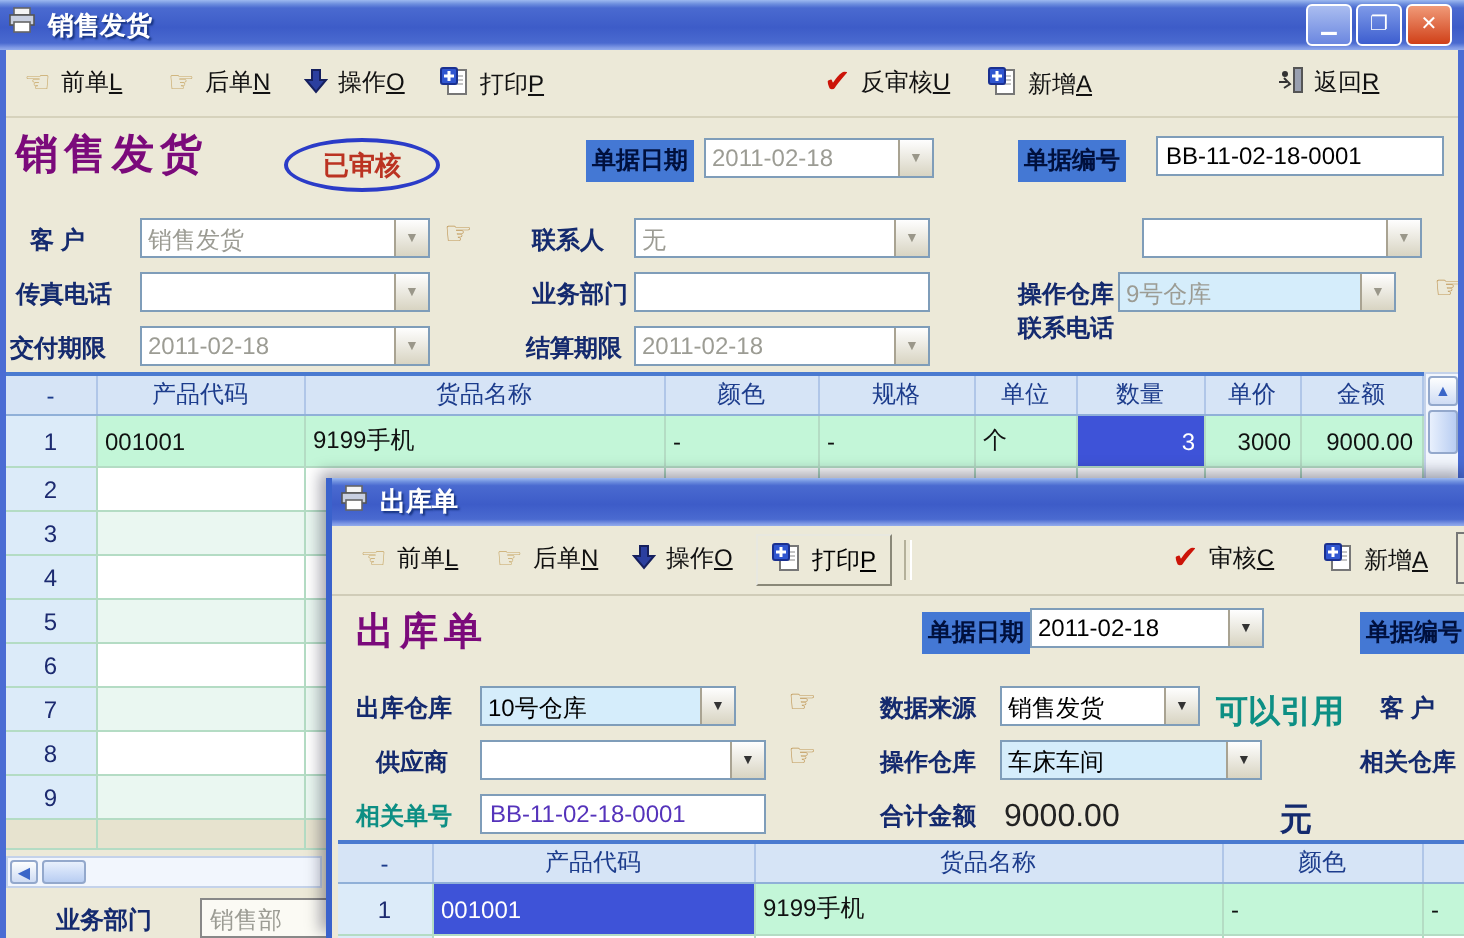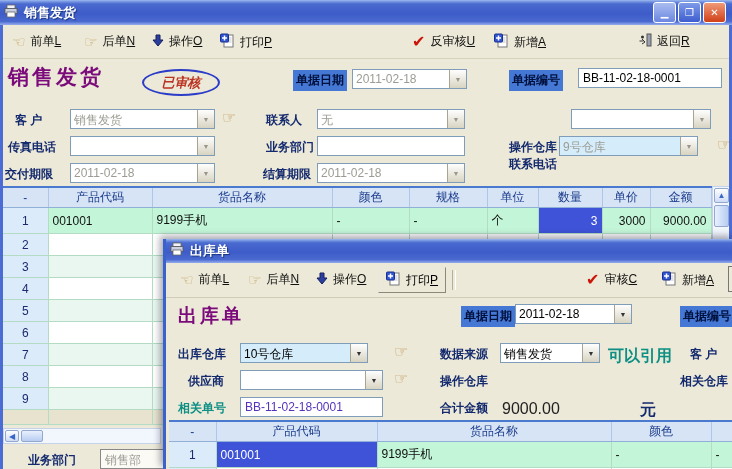--- a/index.html
+++ b/index.html
@@ -136,21 +136,21 @@
       <span><svg width="14" height="14">
             <rect x="9" y="1" width="4" height="12" fill="#9aa0b0" stroke="#555"></rect>
             <circle cx="4.5" cy="4" r="1.5" fill="#333"></circle>
             <path d="M1.5 8h4M4 6l3 3-3 2" stroke="#333" fill="none"></path>
           </svg></span>
       <span><span>返回</span><u>R</u></span>
     </span>
   </div>
 
   <div class="formtitle" style="left:8px;top:63px;">销售发货</div>
-  <div class="stamp" style="left:142px;top:69px;width:74px;height:23px;font-style:italic;">已审核</div>
+  <div class="stamp" style="left:142px;top:69px;width:74px;height:23px;">已审核</div>
   <div class="hl" style="left:293px;top:70px;">单据日期</div>
   <div class="combo dis" style="left:352px;top:69px;width:115px;">
     <span class="cv">2011-02-18</span>
     <span class="ca">▼</span>
   </div>
   <div class="hl" style="left:509px;top:70px;">单据编号</div>
   <div class="inputbox" style="left:578px;top:68px;width:144px;">BB-11-02-18-0001</div>
 
   <div class="lbl" style="left:15px;top:112px;">客 户</div>
   <div class="combo dis" style="left:70px;top:109px;width:145px;">
@@ -424,20 +424,24 @@
     <div class="txt teal" style="left:442px;top:107px;">可以引用</div>
     <div class="lbl" style="left:524px;top:107px;">客 户</div>
 
     <div class="lbl" style="left:22px;top:134px;">供应商</div>
     <div class="combo" style="left:74px;top:131px;width:143px;">
       <span class="cv"></span>
         <span class="ca">▼</span>
     </div>
     <span class="hand" style="left:228px;top:132px;">☞</span>
     <div class="lbl" style="left:274px;top:134px;">操作仓库</div>
+    <div class="combo blue" style="left:334px;top:131px;width:131px;">
+      <span class="cv">车床车间</span>
+        <span class="ca">▼</span>
+    </div>
     <div class="lbl" style="left:514px;top:134px;">相关仓库</div>
 
     <div class="lbl teal" style="left:12px;top:161px;">相关单号</div>
     <div class="inputbox" style="left:74px;top:158px;width:143px;color:#5533bb;">BB-11-02-18-0001</div>
     <div class="lbl" style="left:274px;top:161px;">合计金额</div>
     <div class="txt" style="left:336px;top:161px;">9000.00</div>
     <div class="txt navy" style="left:474px;top:161px;">元</div>
 
     <div class="gridwrap" style="left:3px;top:181px;">
       <table class="grid" style="width:640px;">

